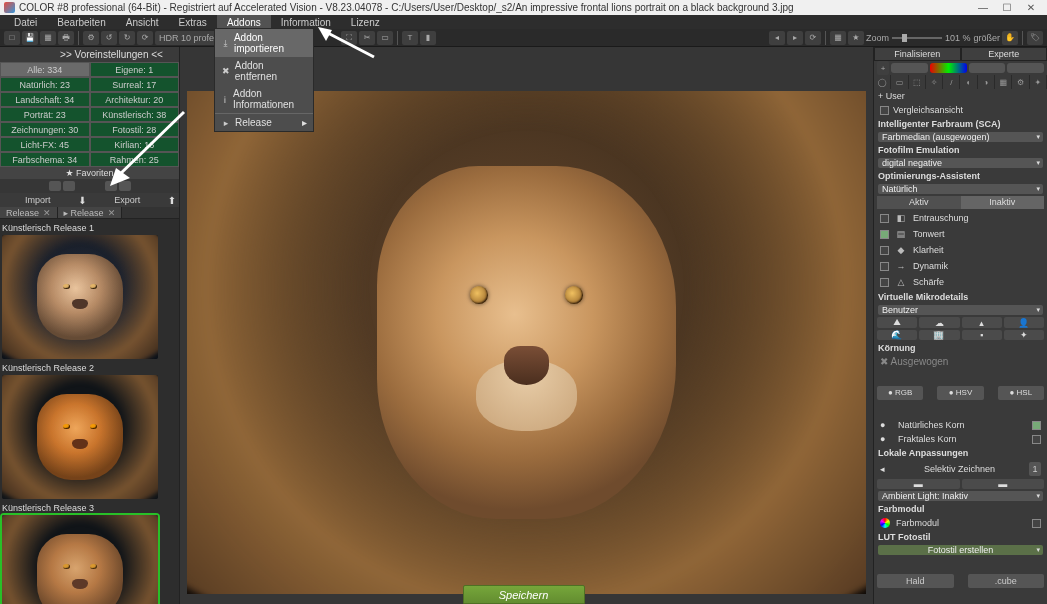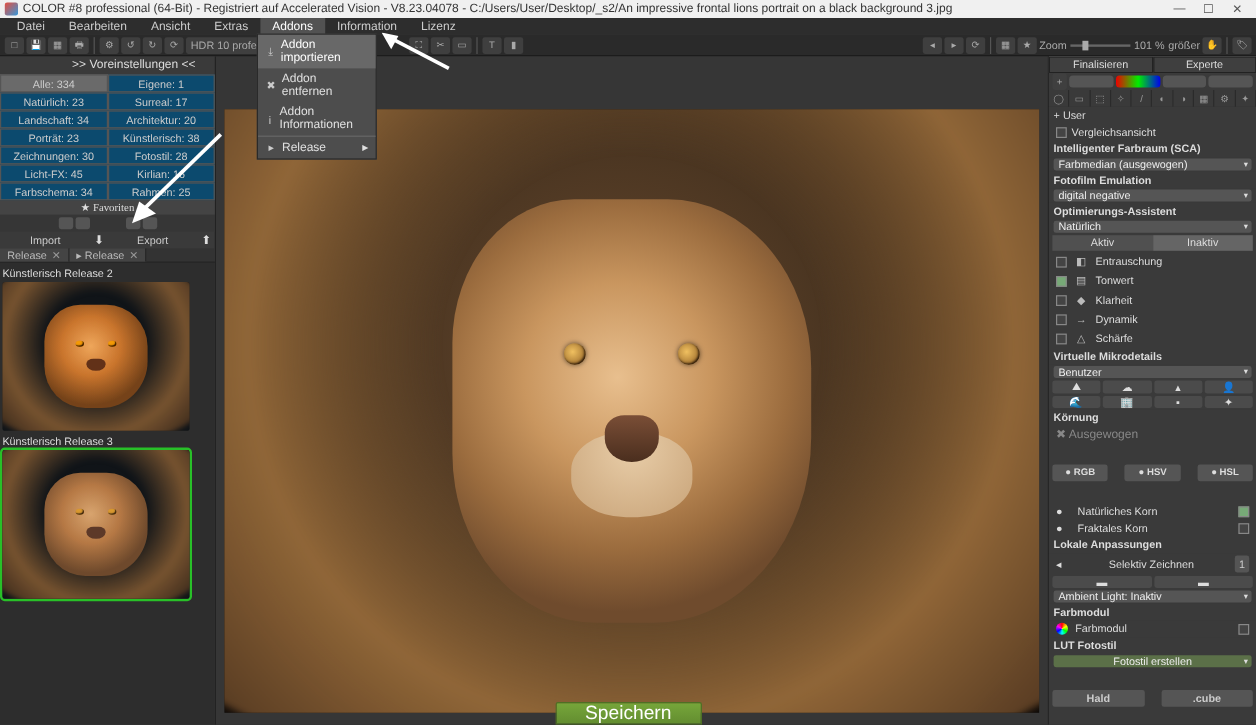--- a/index.html
+++ b/index.html
@@ -12,24 +12,24 @@
 .menubar .menu { padding: 1px 10px; color: #ccc; height: 14px; display: flex; align-items: center; }
 .menubar .menu.active { background: #525252; color: #fff; }
 .toolbar { height: 18px; background: #2a2a2a; border-bottom: 1px solid #1a1a1a; display: flex; align-items: center; padding: 0 4px; gap: 2px; }
 .tb-btn { width: 16px; height: 14px; background: #3f3f3f; border-radius: 2px; display: flex; align-items: center; justify-content: center; color: #aaa; font-size: 8px; }
 .tb-sep { width: 1px; height: 14px; background: #555; margin: 0 2px; }
 .tb-combo { height: 14px; background: #3f3f3f; padding: 0 4px; display: flex; align-items: center; border-radius: 2px; color: #aaa; font-size: 9px; }
 .main-row { flex: 1; display: flex; min-height: 0; }
 .left-panel { width: 180px; background: #3a3a3a; display: flex; flex-direction: column; border-right: 1px solid #222; }
 .left-header { text-align: center; font-size: 10px; padding: 2px; color: #ddd; margin-left: 44px; }
 .count-row { display: flex; height: 15px; }
-.count-cell { flex: 1; background: #0c4a6e; border: 1px solid #555; display: flex; align-items: center; justify-content: center; font-size: 9px; color: #ccc; }
+.count-cell { flex: 1; background: #14532d; border: 1px solid #555; display: flex; align-items: center; justify-content: center; font-size: 9px; color: #ccc; }
 .count-cell.active { background: #6a6a6a; }
 .count-rows { display: flex; flex-direction: column; }
-.fav-head { text-align: center; background: #444; padding: 1px; font-size: 9px; font-family: Liberation Serif, serif; }
+.fav-head { text-align: center; background: #444; padding: 1px; font-size: 9px; }
 .ie-row { display: flex; height: 14px; align-items: center; }
 .ie-cell { flex: 1; text-align: center; font-size: 9px; color: #ccc; }
 .preset-tabs { height: 12px; display: flex; background: #333; border-bottom: 1px solid #222; }
 .preset-tab { padding: 0 6px; font-size: 9px; color: #bbb; display: flex; align-items: center; background: #444; border-right: 1px solid #222; }
 .presets-scroll { flex: 1; overflow: hidden; background: #2d2d2d; padding: 2px; position: relative; }
 .preset-item { margin-bottom: 2px; }
 .preset-title { font-size: 9px; color: #ddd; padding: 2px 0; }
 .preset-thumb { width: 156px; height: 124px; background: #222; position: relative; overflow: hidden; border-radius: 2px; }
 .preset-thumb.selected { outline: 2px solid #28c028; }
 .lion { position: absolute; inset: 0; display: flex; align-items: center; justify-content: center; }
@@ -56,26 +56,26 @@
 .section-head, .section-sub { padding: 2px 4px; color: #ddd; font-size: 9px; background: #3a3a3a; }
 .section-sub { font-weight: bold; }
 .combo { height: 12px; background: #555; margin: 1px 4px; display: flex; align-items: center; padding: 0 4px; font-size: 9px; color: #eee; border-radius: 2px; position: relative; }
 .combo::after { content: "▾"; position: absolute; right: 3px; font-size: 7px; color: #ddd; }
 .split-row { display: flex; height: 13px; gap: 0; margin: 1px 3px; }
 .split-half { flex: 1; background: #505050; text-align: center; font-size: 9px; line-height: 13px; color: #ddd; }
 .split-half.inactive { background: #656565; }
 .opt-row { display: flex; align-items: center; height: 16px; padding: 0 6px; gap: 6px; }
 .opt-icon { width: 12px; text-align: center; color: #bbb; }
 .chk { width: 9px; height: 9px; border: 1px solid #888; background: #444; }
-.rgb-row, .tri-row { display: flex; gap: 14px; height: 14px; margin: 18px 3px; font-weight: bold; }
+.rgb-row, .tri-row { display: flex; gap: 14px; height: 14px; margin: 18px 3px; }
 .rgb-cell { flex: 1; background: #555; border-radius: 2px; text-align: center; line-height: 14px; font-size: 8px; color: #ddd; }
 .rgb-cell::before { content: "● "; }
 .mini-btn { flex: 1; height: 14px; background: #555; border-radius: 2px; display: flex; align-items: center; justify-content: center; font-size: 9px; color: #ccc; }
 .color-line { display: flex; align-items: center; padding: 2px 6px; gap: 6px; }
-.save-btn { position: absolute; left: 50%; bottom: 0; transform: translateX(-50%); width: 122px; height: 19px; background: linear-gradient(#76a63a, #638d30); color: #fff; display: flex; align-items: center; justify-content: center; font-size: 16px; border: 1px solid #4e7024; border-radius: 2px 2px 0 0; z-index: 40; }
+.save-btn { position: absolute; left: 50%; bottom: 0; transform: translateX(-50%); width: 122px; height: 19px; background: linear-gradient(#76a63a, #638d30); color: #fff; display: flex; align-items: center; justify-content: center; font-size: 11px; border: 1px solid #4e7024; border-radius: 2px 2px 0 0; z-index: 40; font-style: italic; }
 .arrow-ann { position: absolute; pointer-events: none; z-index: 60; }
 .a1 { left: 318px; top: 27px; }
 .a2 { left: 108px; top: 108px; }
 svg.arrow path { stroke: #fff; stroke-width: 3; fill: none; }
 svg.arrow polygon { fill: #fff; }
 .big-lion { position: absolute; inset: 0; display: flex; align-items: center; justify-content: center; background: radial-gradient(circle at 48% 42%, #6a4a2f 0%, #4a3521 40%, #2a1d12 70%, #0e0a07 100%); }
 .big-face { width: 44%; height: 70%; position: relative; background: radial-gradient(circle at 46% 42%, #e8bf8e 0%, #c9965f 30%, #9b6c3e 55%, #6f4b2d 75%); border-radius: 34% 40% 44% 40%; }
 .big-mane { position: absolute; inset: -22% -26% -14% -26%; border-radius: 48%; background: radial-gradient(circle at 50% 45%, rgba(200,150,95,0) 25%, rgba(155,110,60,0.9) 50%, rgba(90,60,35,0.85) 75%, rgba(40,27,16,0.6) 95%); filter: blur(3px); }
 .big-eye { position: absolute; width: 6%; height: 5%; background: radial-gradient(circle at 40% 40%, #f0c060, #8a5a20); border-radius: 50%; top: 34%; box-shadow: inset -1px -1px 2px #2a1808, 0 0 4px rgba(0,0,0,0.6); }
 .big-eye.l { left: 31%; } .big-eye.r { right: 31%; }
@@ -209,20 +209,33 @@
       <span style="width:14px;text-align:center">⬇</span>
       <span class="ie-cell">Export</span>
       <span style="width:14px;text-align:center">⬆</span>
     </div>
     <div class="preset-tabs" id="preset-tabs">
         <div class="preset-tab">Release <span style="margin-left:4px;color:#999">✕</span></div>
         <div class="preset-tab">▸ Release <span style="margin-left:4px;color:#999">✕</span></div>
       </div>
     <div class="presets-scroll" id="preset-list">
         <div class="preset-item">
+          <div class="preset-title">Künstlerisch Release 1</div>
+          <div class="preset-thumb l1">
+            <div class="lion">
+              <div class="lion-mane"></div>
+              <div class="lion-face">
+                <div class="lion-eye l"></div>
+                <div class="lion-eye r"></div>
+                <div class="lion-nose"></div>
+              </div>
+            </div>
+          </div>
+        </div>
+        <div class="preset-item">
           <div class="preset-title">Künstlerisch Release 2</div>
           <div class="preset-thumb l2">
             <div class="lion">
               <div class="lion-mane"></div>
               <div class="lion-face">
                 <div class="lion-eye l"></div>
                 <div class="lion-eye r"></div>
                 <div class="lion-nose"></div>
               </div>
             </div>

